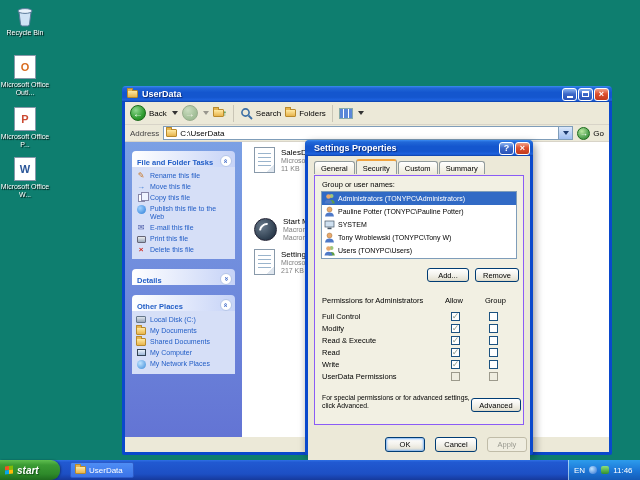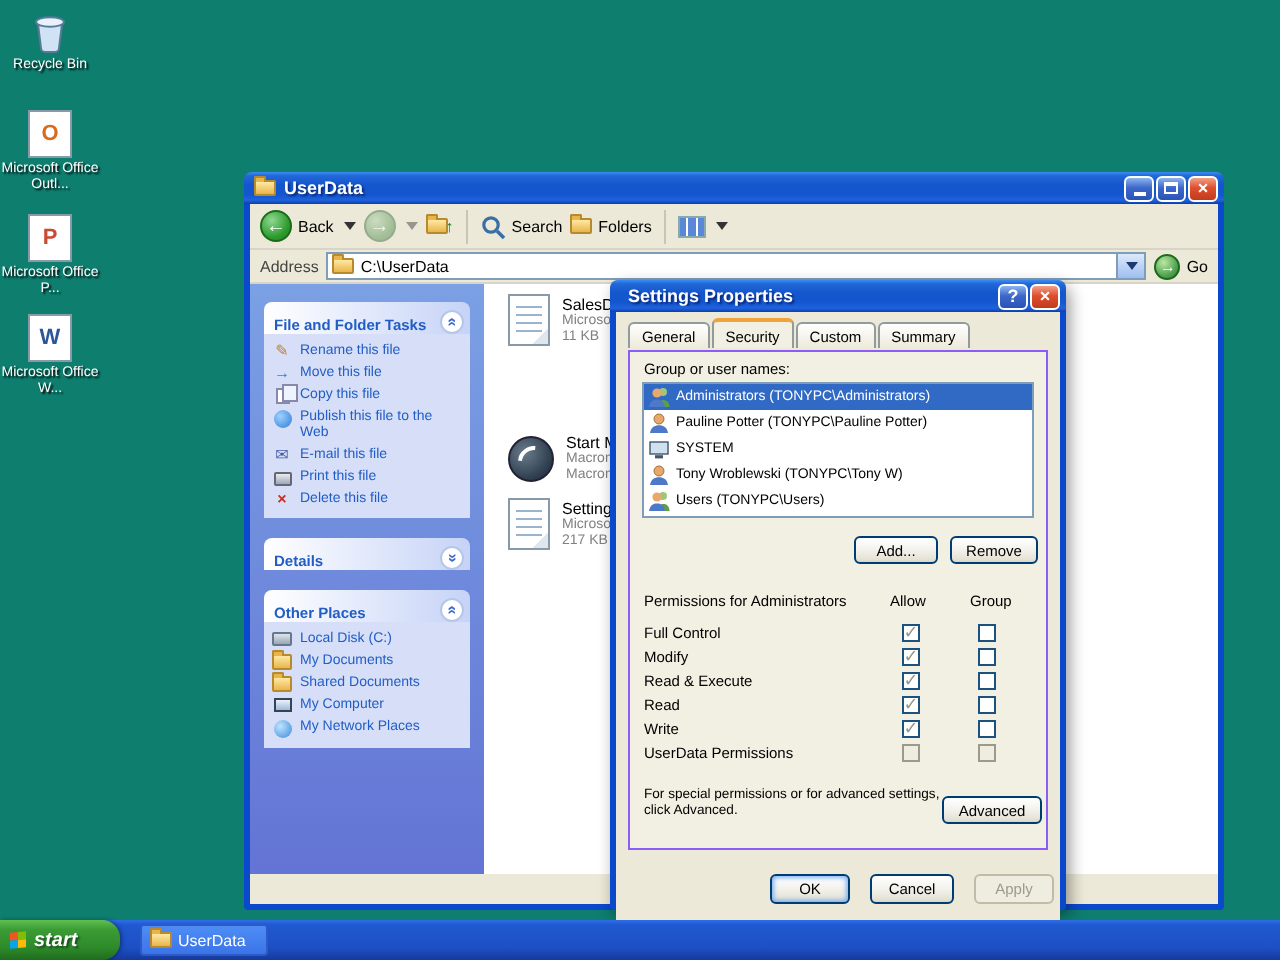--- a/index.html
+++ b/index.html
@@ -443,15 +443,21 @@
           <i></i>
           <i></i>
           <i></i>
         </span>
       <span>start</span>
     </div>
     <div class="taskbtn">
       <span class="icofolder"></span>
       <span>UserData</span>
     </div>
+    <div class="tray">
+      <span>EN</span>
+      <span class="trayico1"></span>
+      <span class="trayico2"></span>
+      <span>11:46</span>
+    </div>
   </div>
 
 </div>
 
 </body></html>

